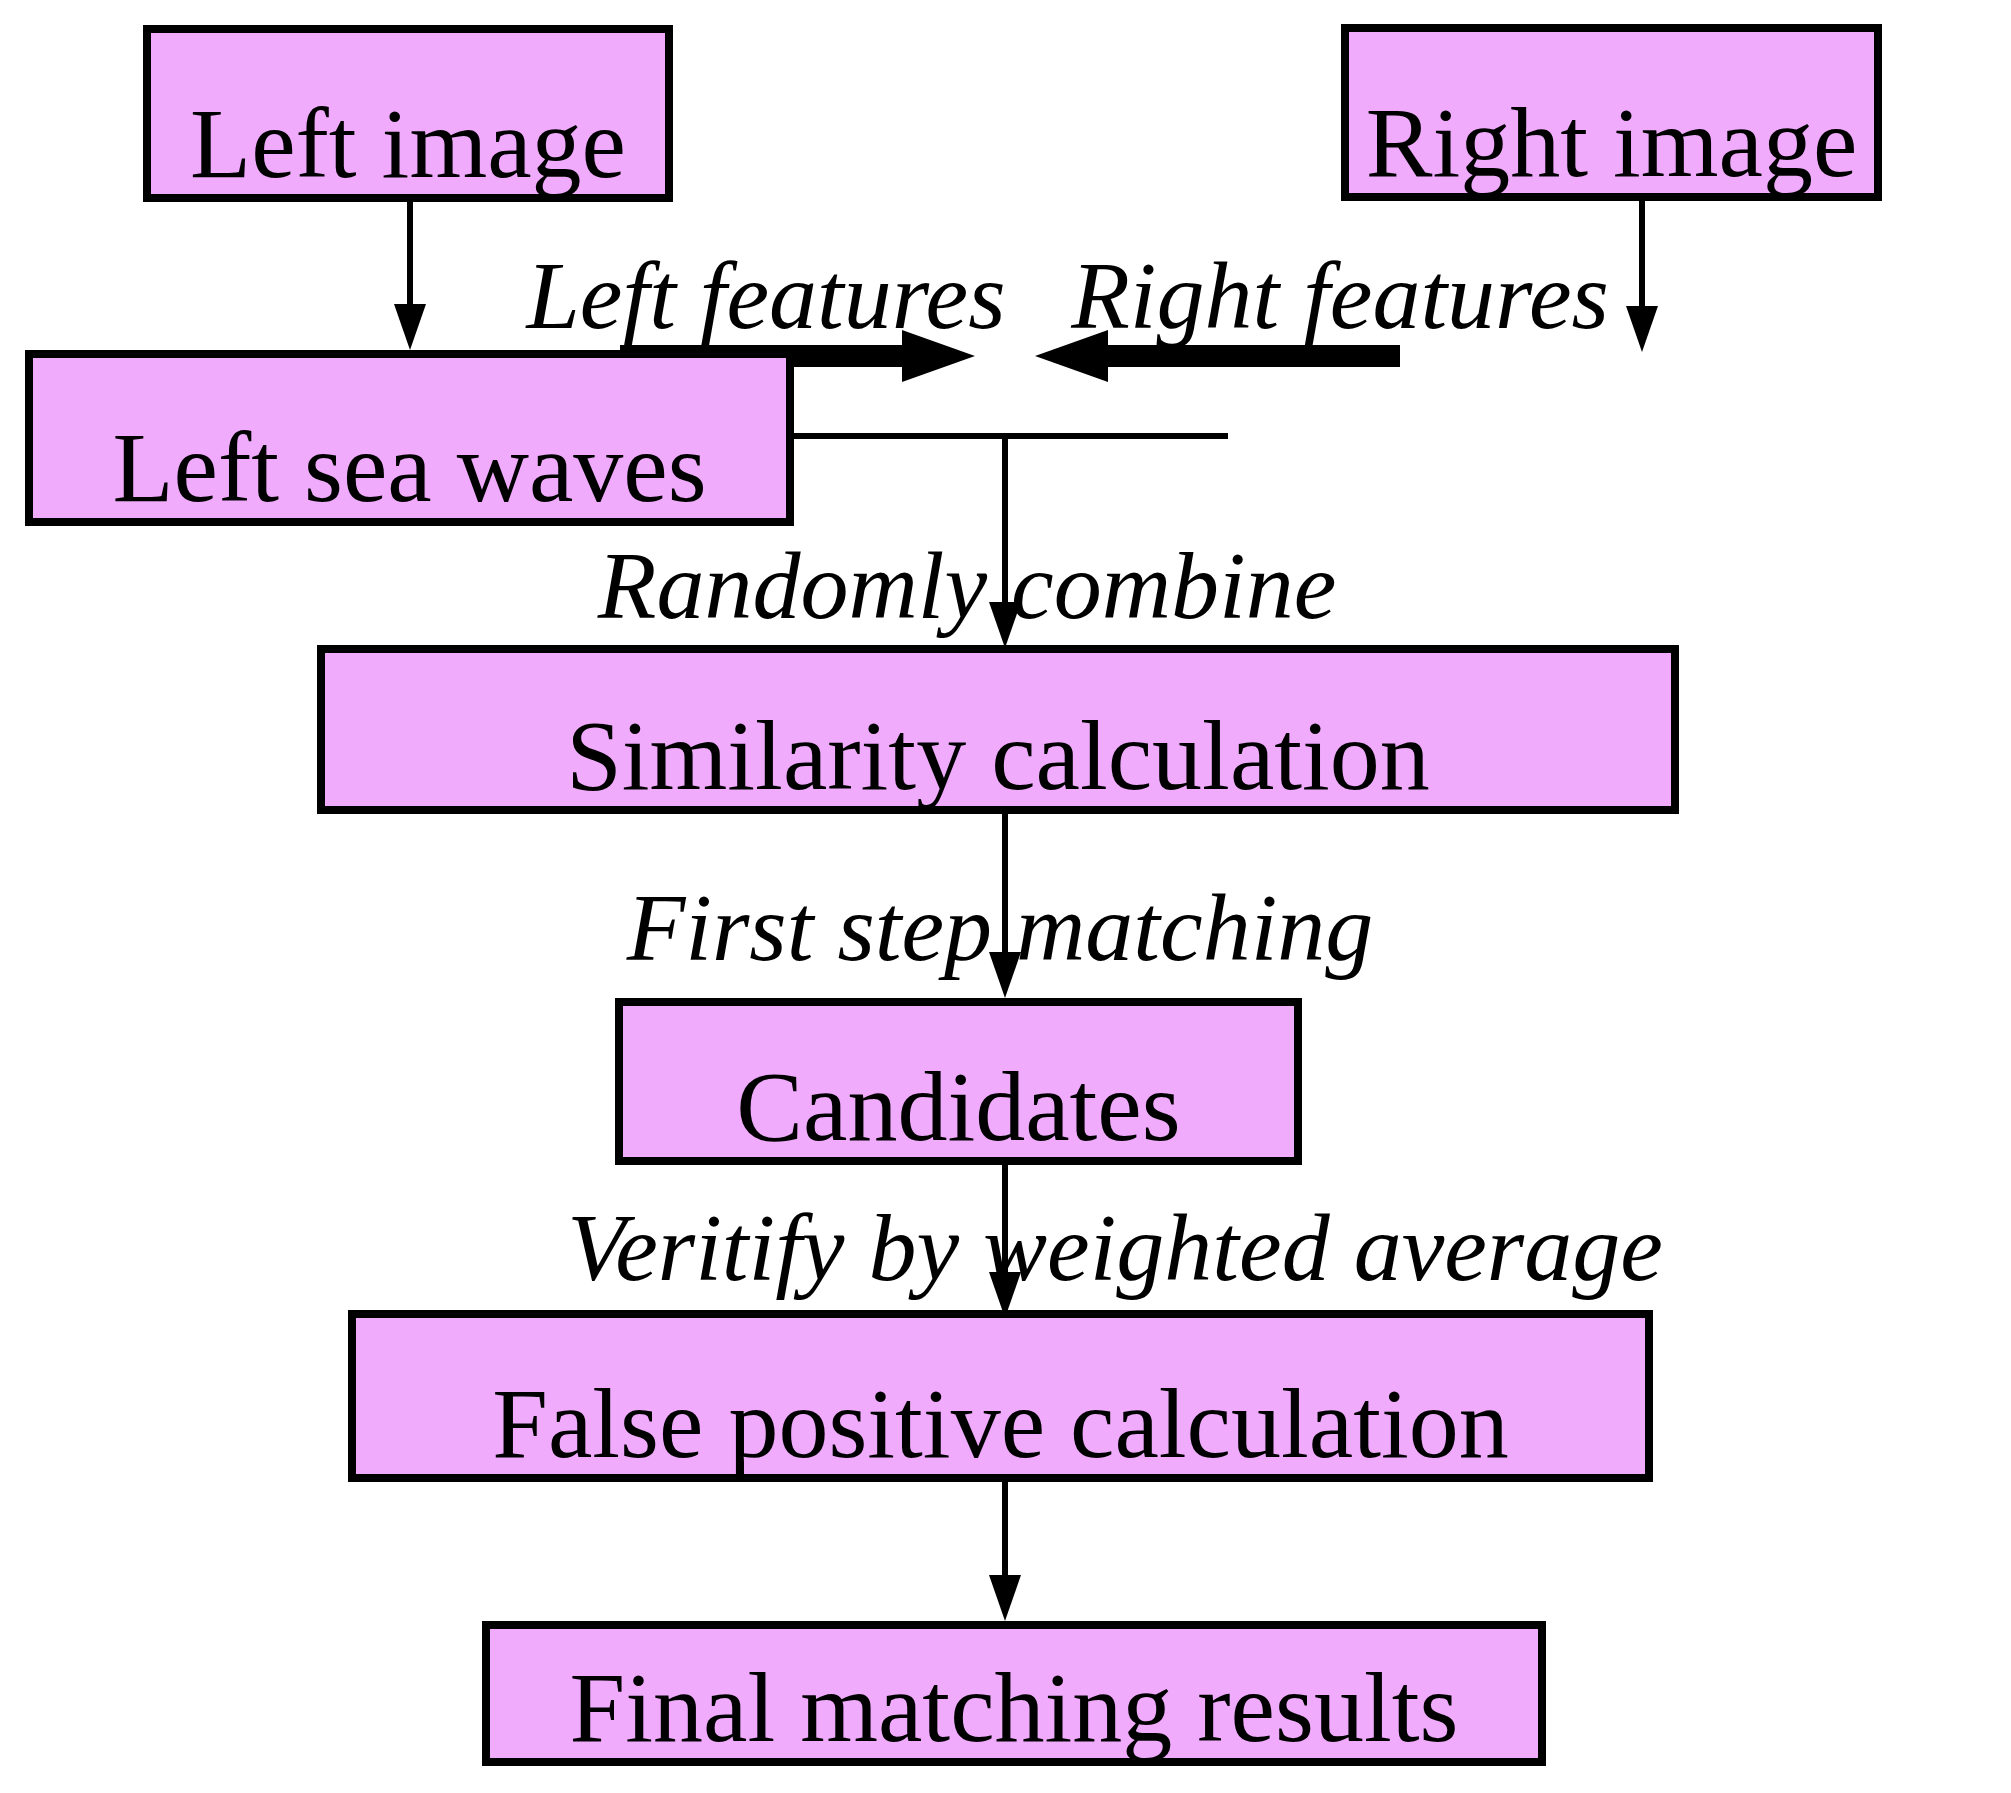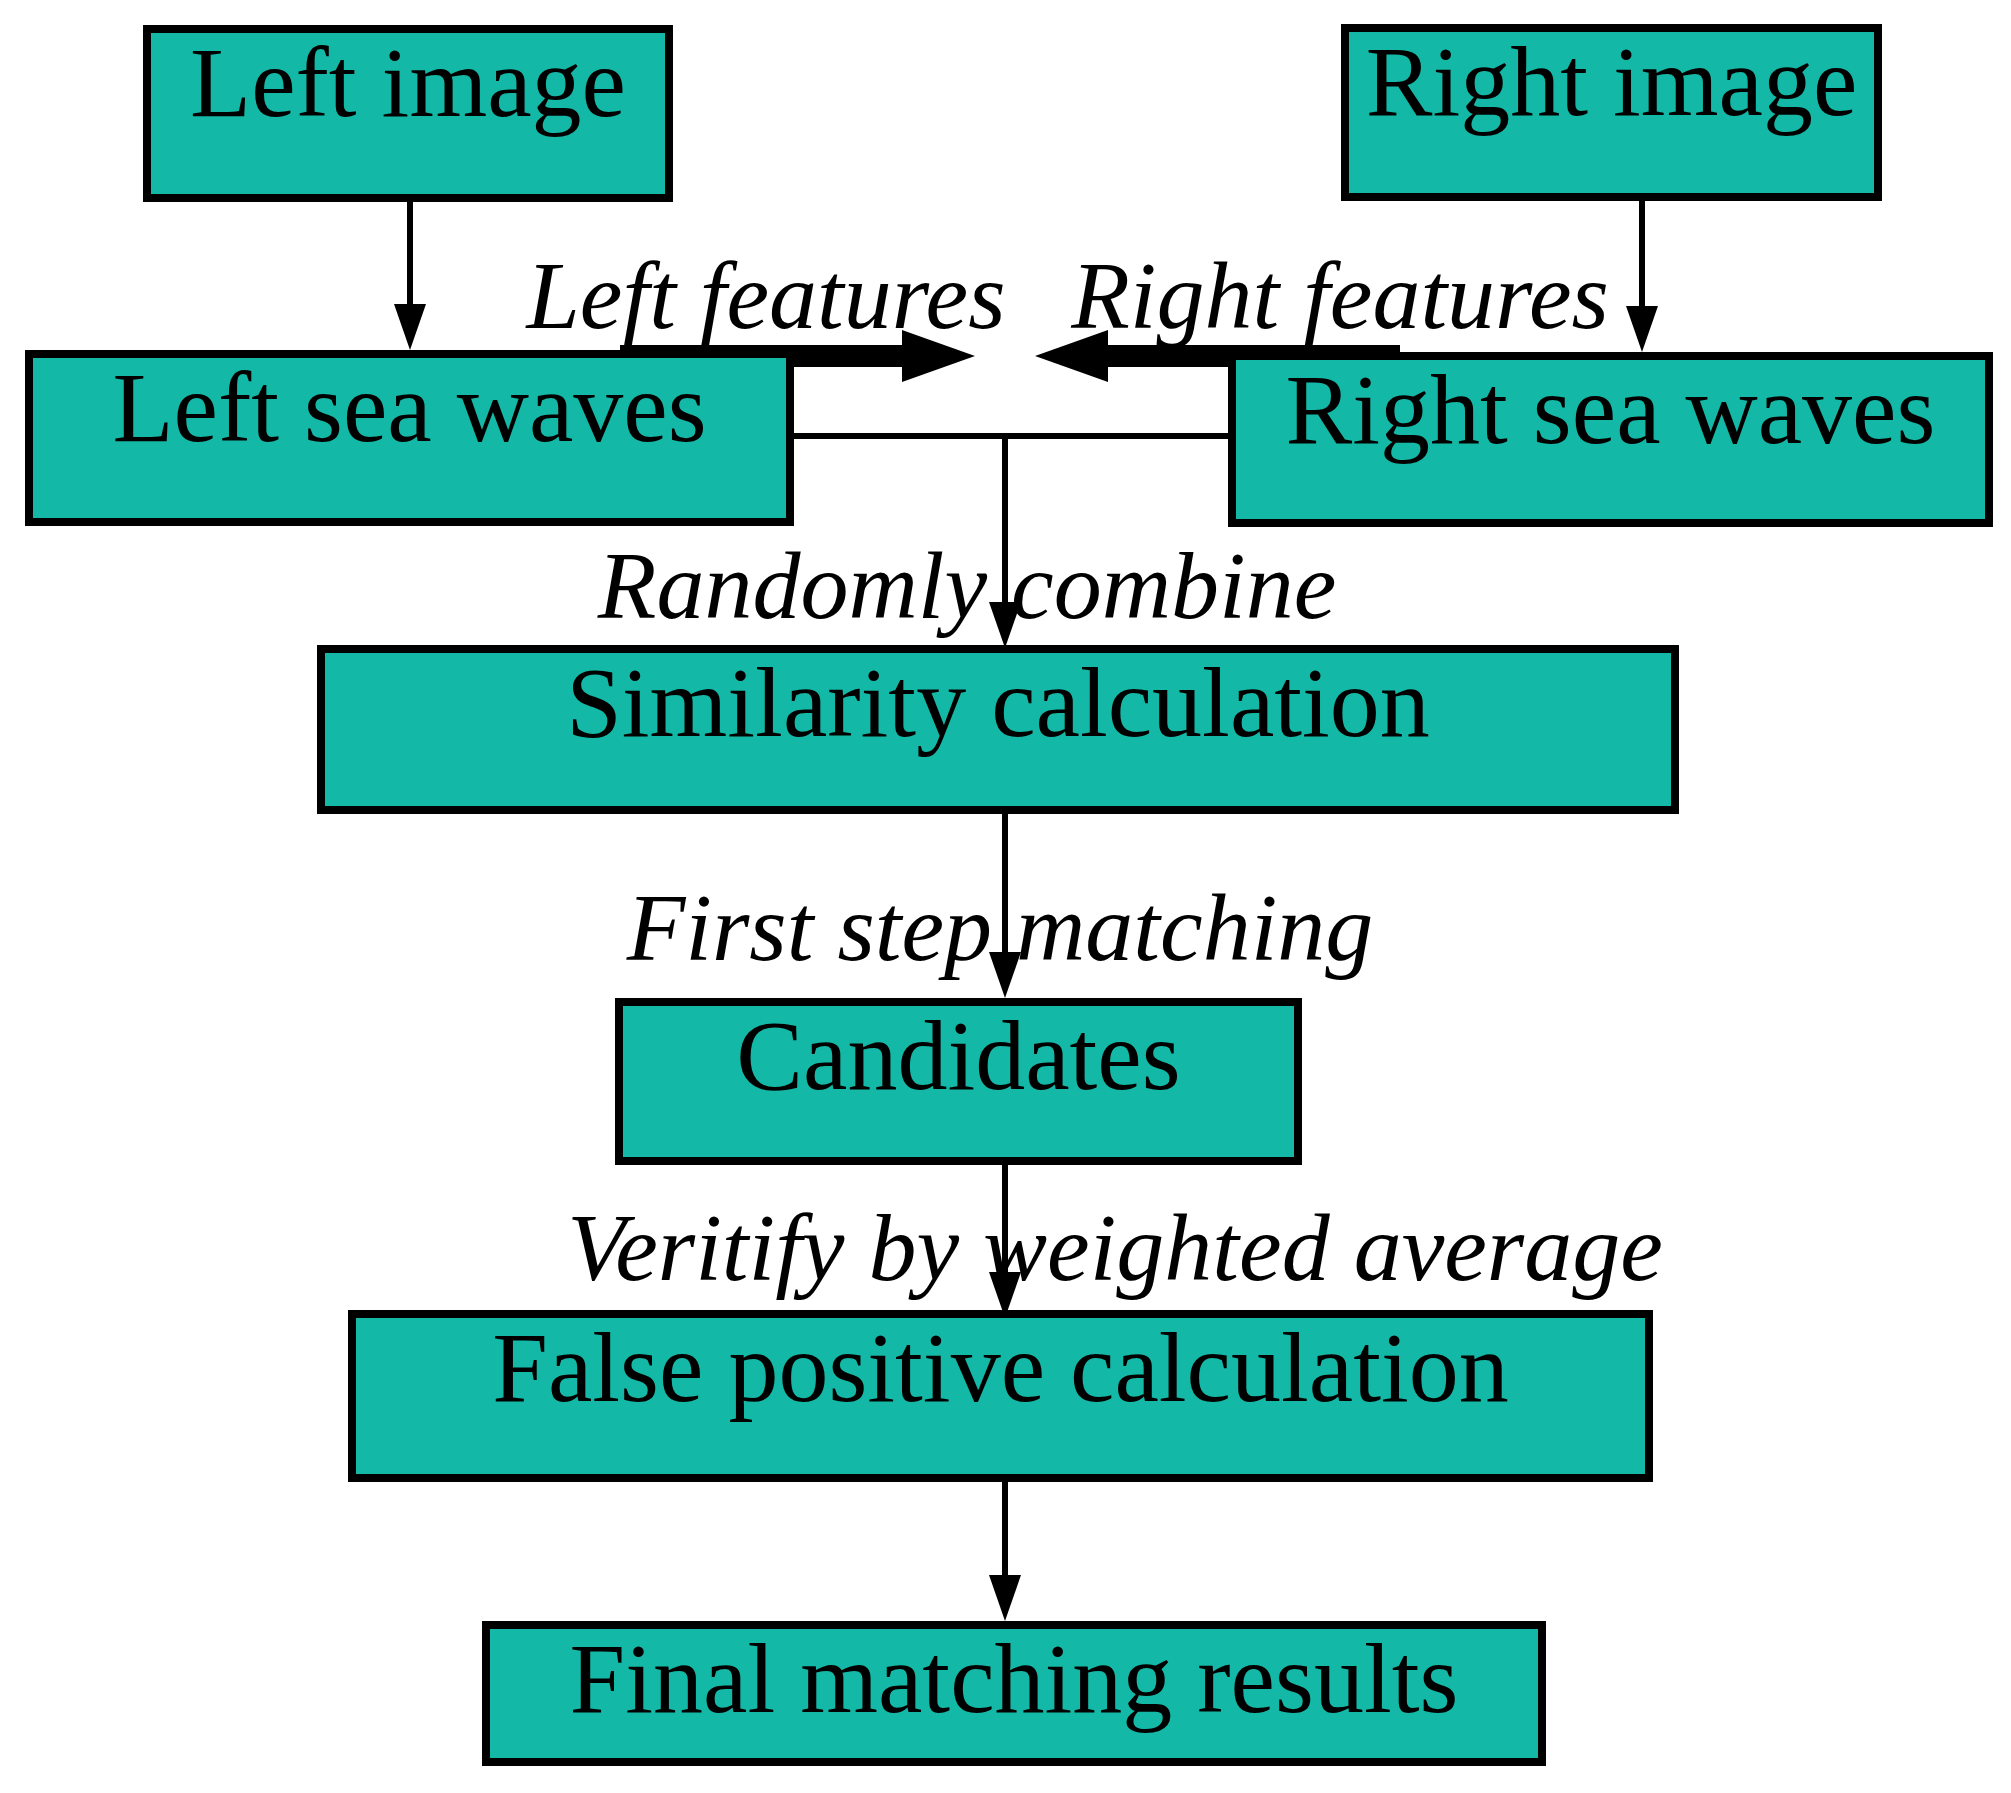--- a/index.html
+++ b/index.html
@@ -8,22 +8,22 @@
     width:2011px;height:1793px;
     background:#ffffff;
     font-family:"Liberation Serif","DejaVu Serif",serif;
     color:#000;
     overflow:hidden;
   }
   .box{
     position:absolute;
     box-sizing:border-box;
     border:8px solid #000;
-    background:#14b8a6;
-    display:flex;align-items:flex-start;justify-content:center;
+    background:#f0abfc;
+    display:flex;align-items:flex-end;justify-content:center;
     font-size:100px;line-height:1;white-space:nowrap;
   }
   .lbl{
     position:absolute;
     transform:translate(-50%,-50%);
     font-size:96px;line-height:1;white-space:nowrap;font-style:italic;
   }
   .vline{
     position:absolute;
     width:6px;background:#000;
@@ -94,23 +94,20 @@
   </div>
 
   <div class="box" style="left:1341px;top:24px;width:541px;height:177px;">
     <span>Right image</span>
   </div>
 
   <div class="box" style="left:25px;top:350px;width:769px;height:176px;">
     <span>Left sea waves</span>
   </div>
 
-  <div class="box" style="left:1228px;top:352px;width:765px;height:175px;">
-    <span>Right sea waves</span>
-  </div>
 
   <div class="box" style="left:317px;top:645px;width:1362px;height:169px;">
     <span>Similarity calculation</span>
   </div>
 
   <div class="box" style="left:615px;top:998px;width:687px;height:167px;">
     <span>Candidates</span>
   </div>
 
   <div class="box" style="left:348px;top:1310px;width:1305px;height:172px;">

